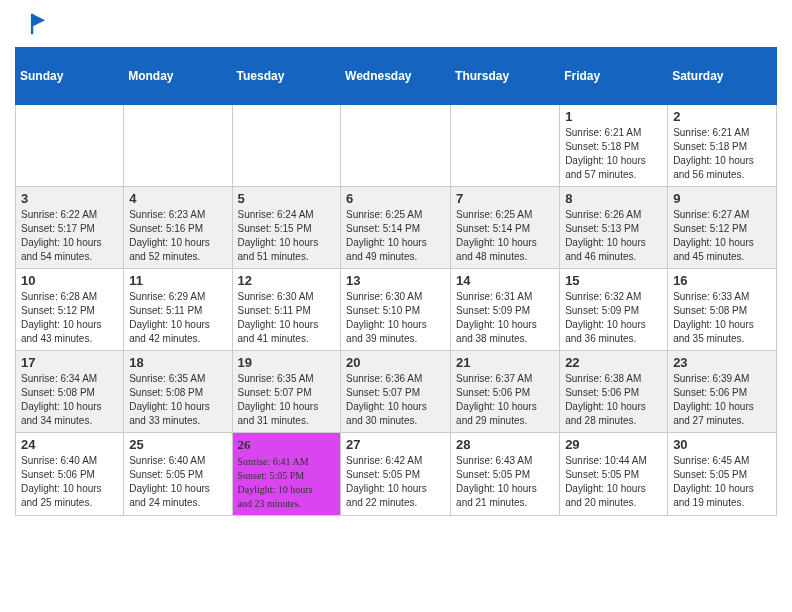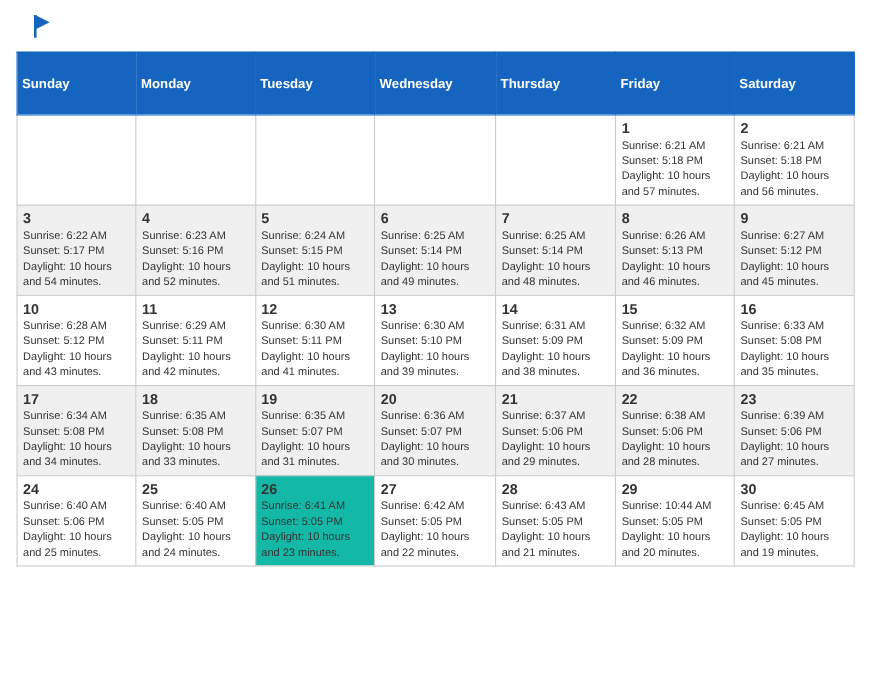--- a/index.html
+++ b/index.html
@@ -312,21 +312,21 @@
 Daylight: 10 hours
 and 25 minutes.</div>
           </td>
           <td style="background: rgb(255, 255, 255);">
             <div class="day-num">25</div>
             <div class="day-info" style="white-space: pre-line;">Sunrise: 6:40 AM
 Sunset: 5:05 PM
 Daylight: 10 hours
 and 24 minutes.</div>
           </td>
-          <td style="background: #14b8a6;">
+          <td style="background: #d946ef; font-family: Liberation Serif, serif;">
             <div class="day-num">26</div>
             <div class="day-info" style="white-space: pre-line;">Sunrise: 6:41 AM
 Sunset: 5:05 PM
 Daylight: 10 hours
 and 23 minutes.</div>
           </td>
           <td style="background: rgb(255, 255, 255);">
             <div class="day-num">27</div>
             <div class="day-info" style="white-space: pre-line;">Sunrise: 6:42 AM
 Sunset: 5:05 PM

